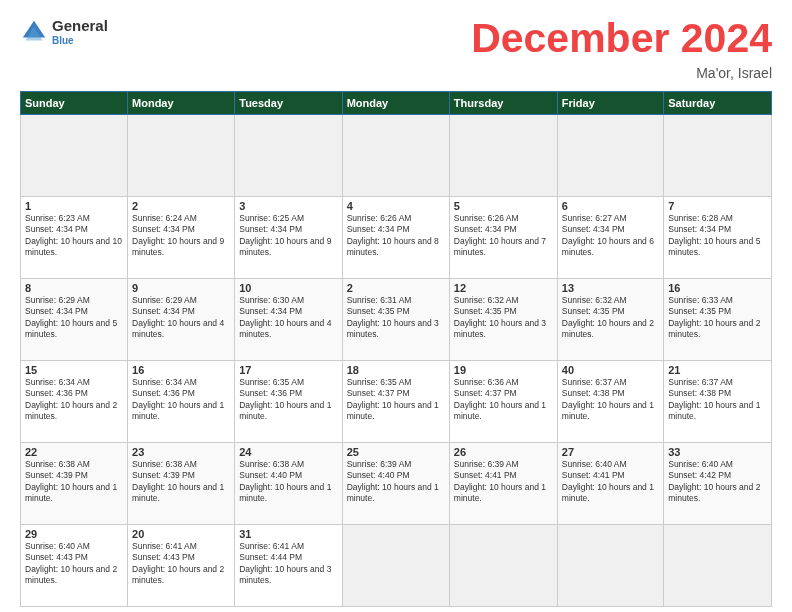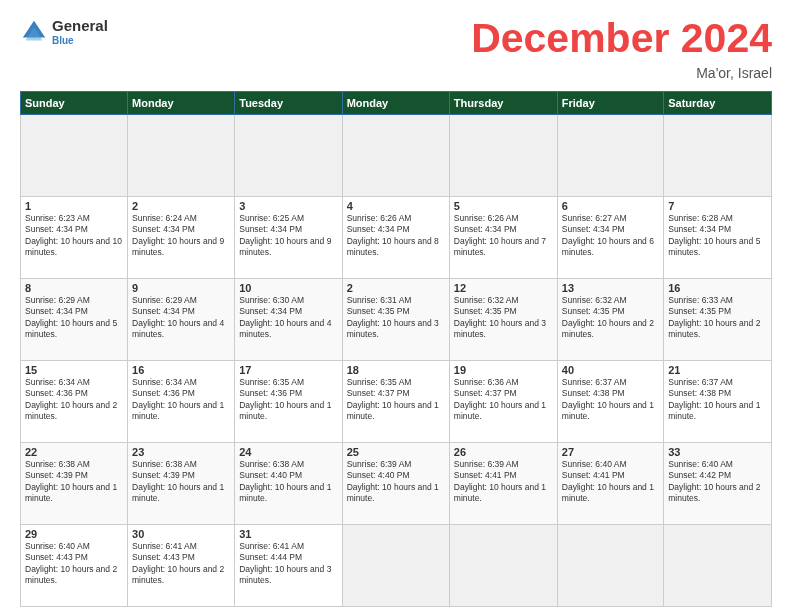--- a/index.html
+++ b/index.html
@@ -268,21 +268,21 @@
             <span class="day-num">33</span>
             <div class="day-info">Sunrise: 6:40 AM<br>Sunset: 4:42 PM<br>Daylight: 10 hours and 2 minutes.</div>
           </td>
         </tr>
         <tr>
           <td>
             <span class="day-num">29</span>
             <div class="day-info">Sunrise: 6:40 AM<br>Sunset: 4:43 PM<br>Daylight: 10 hours and 2 minutes.</div>
           </td>
           <td>
-            <span class="day-num">30</span>
+            <span class="day-num">20</span>
             <div class="day-info">Sunrise: 6:41 AM<br>Sunset: 4:43 PM<br>Daylight: 10 hours and 2 minutes.</div>
           </td>
           <td>
             <span class="day-num">31</span>
             <div class="day-info">Sunrise: 6:41 AM<br>Sunset: 4:44 PM<br>Daylight: 10 hours and 3 minutes.</div>
           </td>
           <td class="empty-cell"></td>
           <td class="empty-cell"></td>
           <td class="empty-cell"></td>
           <td class="empty-cell"></td>

